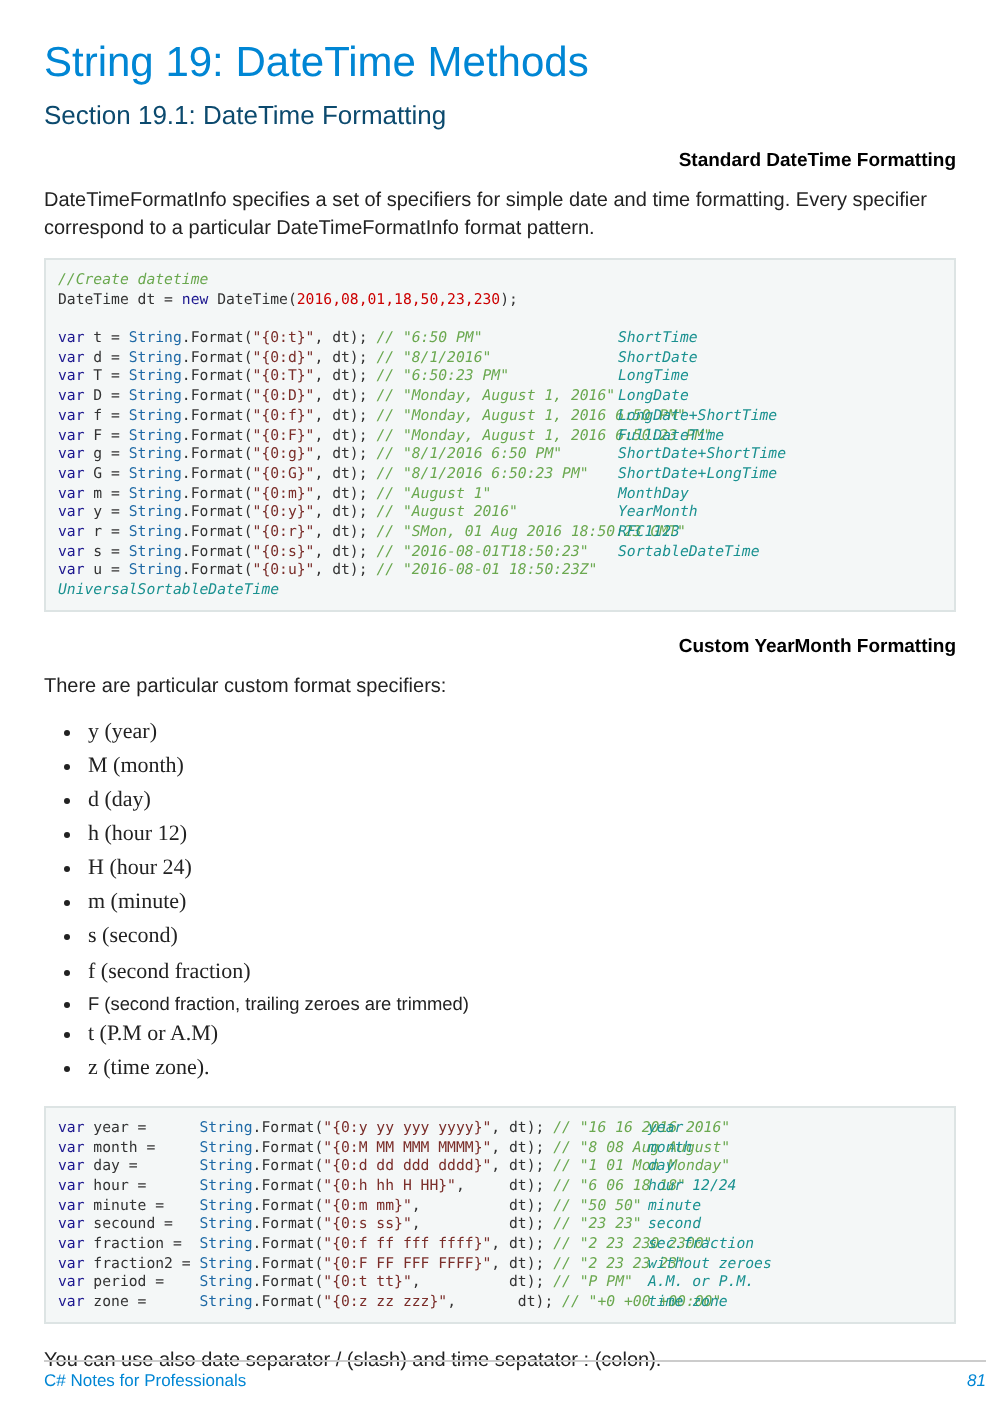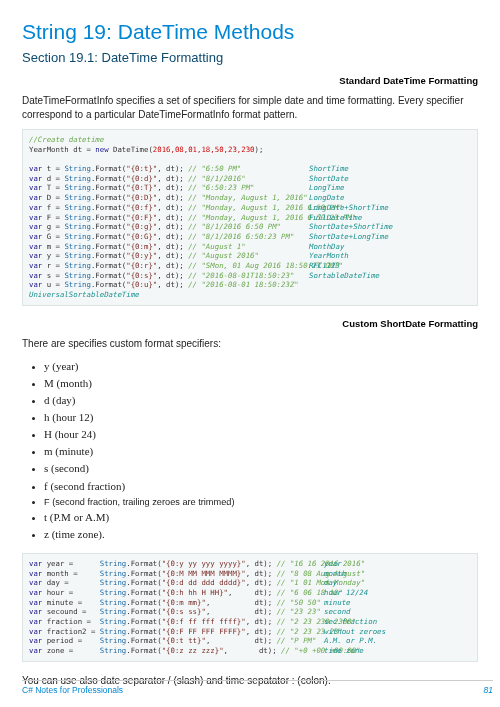--- a/index.html
+++ b/index.html
@@ -84,26 +84,26 @@
 </style>
 </head>
 <body>
 
 <h1>String 19: DateTime Methods</h1>
 <h2>Section 19.1: DateTime Formatting</h2>
 <h3>Standard DateTime Formatting</h3>
 <p>DateTimeFormatInfo specifies a set of specifiers for simple date and time formatting. Every specifier correspond to a particular DateTimeFormatInfo format pattern.</p>
 
 <div class="codeblock"><span class="cmt">//Create datetime</span>
-<span class="idn">YearMonth dt = </span><span class="kw">new</span> <span class="idn">DateTime</span>(<span class="num">2016,08,01,18,50,23,230</span>);
+<span class="idn">DateTime dt = </span><span class="kw">new</span> <span class="idn">DateTime</span>(<span class="num">2016,08,01,18,50,23,230</span>);
 
 <div style="display:flex"><div style="width:280px"><span class="kw">var</span><span> t = </span><span class="typ">String</span><span>.Format(</span><span class="str">"{0:t}"</span><span>, dt); </span><span class="cmt">// "6:50 PM"</span></div><span class="teal">ShortTime</span></div><div style="display:flex"><div style="width:280px"><span class="kw">var</span><span> d = </span><span class="typ">String</span><span>.Format(</span><span class="str">"{0:d}"</span><span>, dt); </span><span class="cmt">// "8/1/2016"</span></div><span class="teal">ShortDate</span></div><div style="display:flex"><div style="width:280px"><span class="kw">var</span><span> T = </span><span class="typ">String</span><span>.Format(</span><span class="str">"{0:T}"</span><span>, dt); </span><span class="cmt">// "6:50:23 PM"</span></div><span class="teal">LongTime</span></div><div style="display:flex"><div style="width:280px"><span class="kw">var</span><span> D = </span><span class="typ">String</span><span>.Format(</span><span class="str">"{0:D}"</span><span>, dt); </span><span class="cmt">// "Monday, August 1, 2016"</span></div><span class="teal">LongDate</span></div><div style="display:flex"><div style="width:280px"><span class="kw">var</span><span> f = </span><span class="typ">String</span><span>.Format(</span><span class="str">"{0:f}"</span><span>, dt); </span><span class="cmt">// "Monday, August 1, 2016 6:50 PM"</span></div><span class="teal">LongDate+ShortTime</span></div><div style="display:flex"><div style="width:280px"><span class="kw">var</span><span> F = </span><span class="typ">String</span><span>.Format(</span><span class="str">"{0:F}"</span><span>, dt); </span><span class="cmt">// "Monday, August 1, 2016 6:50:23 PM"</span></div><span class="teal">FullDateTime</span></div><div style="display:flex"><div style="width:280px"><span class="kw">var</span><span> g = </span><span class="typ">String</span><span>.Format(</span><span class="str">"{0:g}"</span><span>, dt); </span><span class="cmt">// "8/1/2016 6:50 PM"</span></div><span class="teal">ShortDate+ShortTime</span></div><div style="display:flex"><div style="width:280px"><span class="kw">var</span><span> G = </span><span class="typ">String</span><span>.Format(</span><span class="str">"{0:G}"</span><span>, dt); </span><span class="cmt">// "8/1/2016 6:50:23 PM"</span></div><span class="teal">ShortDate+LongTime</span></div><div style="display:flex"><div style="width:280px"><span class="kw">var</span><span> m = </span><span class="typ">String</span><span>.Format(</span><span class="str">"{0:m}"</span><span>, dt); </span><span class="cmt">// "August 1"</span></div><span class="teal">MonthDay</span></div><div style="display:flex"><div style="width:280px"><span class="kw">var</span><span> y = </span><span class="typ">String</span><span>.Format(</span><span class="str">"{0:y}"</span><span>, dt); </span><span class="cmt">// "August 2016"</span></div><span class="teal">YearMonth</span></div><div style="display:flex"><div style="width:280px"><span class="kw">var</span><span> r = </span><span class="typ">String</span><span>.Format(</span><span class="str">"{0:r}"</span><span>, dt); </span><span class="cmt">// "SMon, 01 Aug 2016 18:50:23 GMT"</span></div><span class="teal">RFC1123</span></div><div style="display:flex"><div style="width:280px"><span class="kw">var</span><span> s = </span><span class="typ">String</span><span>.Format(</span><span class="str">"{0:s}"</span><span>, dt); </span><span class="cmt">// "2016-08-01T18:50:23"</span></div><span class="teal">SortableDateTime</span></div><div style="display:flex"><div style="width:280px"><span class="kw">var</span><span> u = </span><span class="typ">String</span><span>.Format(</span><span class="str">"{0:u}"</span><span>, dt); </span><span class="cmt">// "2016-08-01 18:50:23Z"</span></div></div><span class="teal">UniversalSortableDateTime</span></div>
 
-<h3>Custom ShortDate Formatting</h3>
-<p>There are specifies custom format specifiers:</p>
+<h3>Custom YearMonth Formatting</h3>
+<p>There are particular custom format specifiers:</p>
 
 <ul>
   <li><span class="mono">y (year)</span></li>
   <li><span class="mono">M (month)</span></li>
   <li><span class="mono">d (day)</span></li>
   <li><span class="mono">h (hour 12)</span></li>
   <li><span class="mono">H (hour 24)</span></li>
   <li><span class="mono">m (minute)</span></li>
   <li><span class="mono">s (second)</span></li>
   <li><span class="mono">f (second fraction)</span></li>

